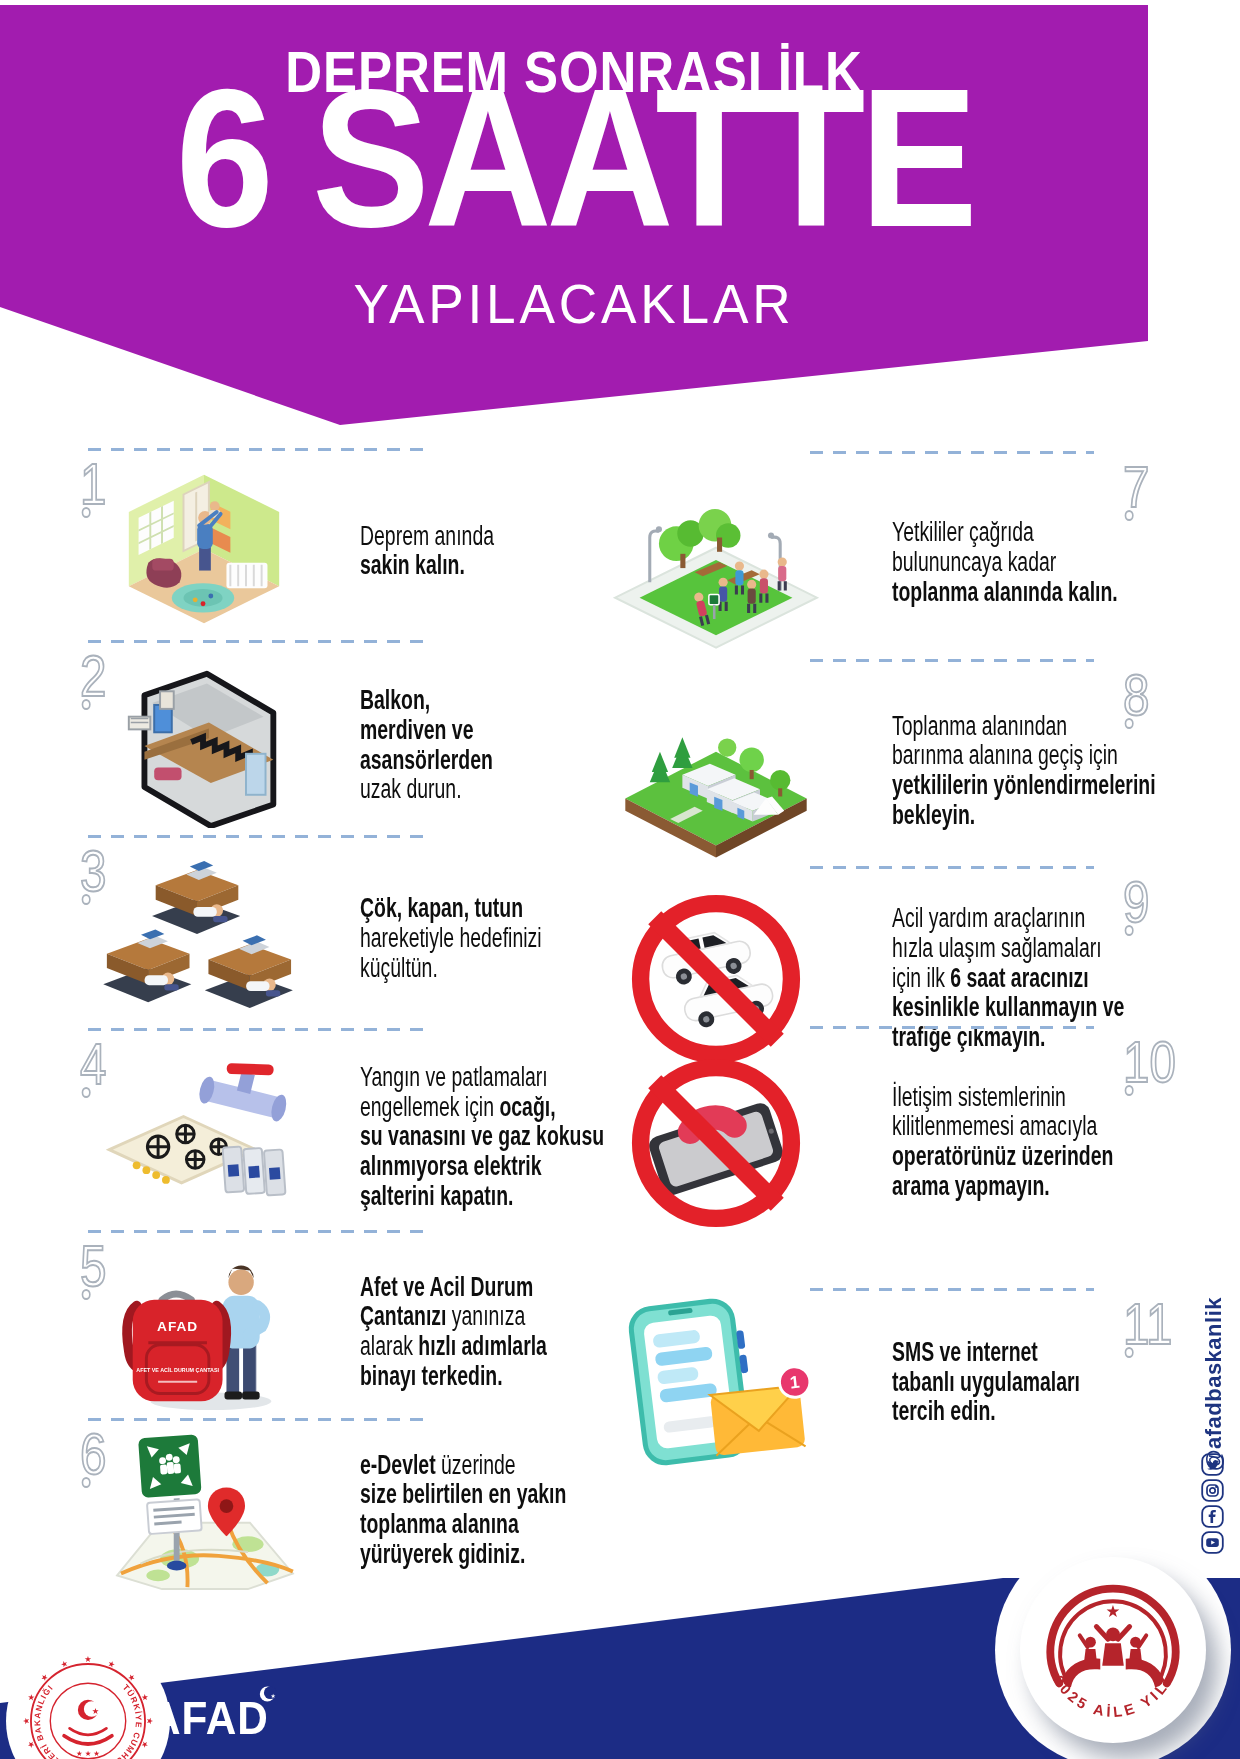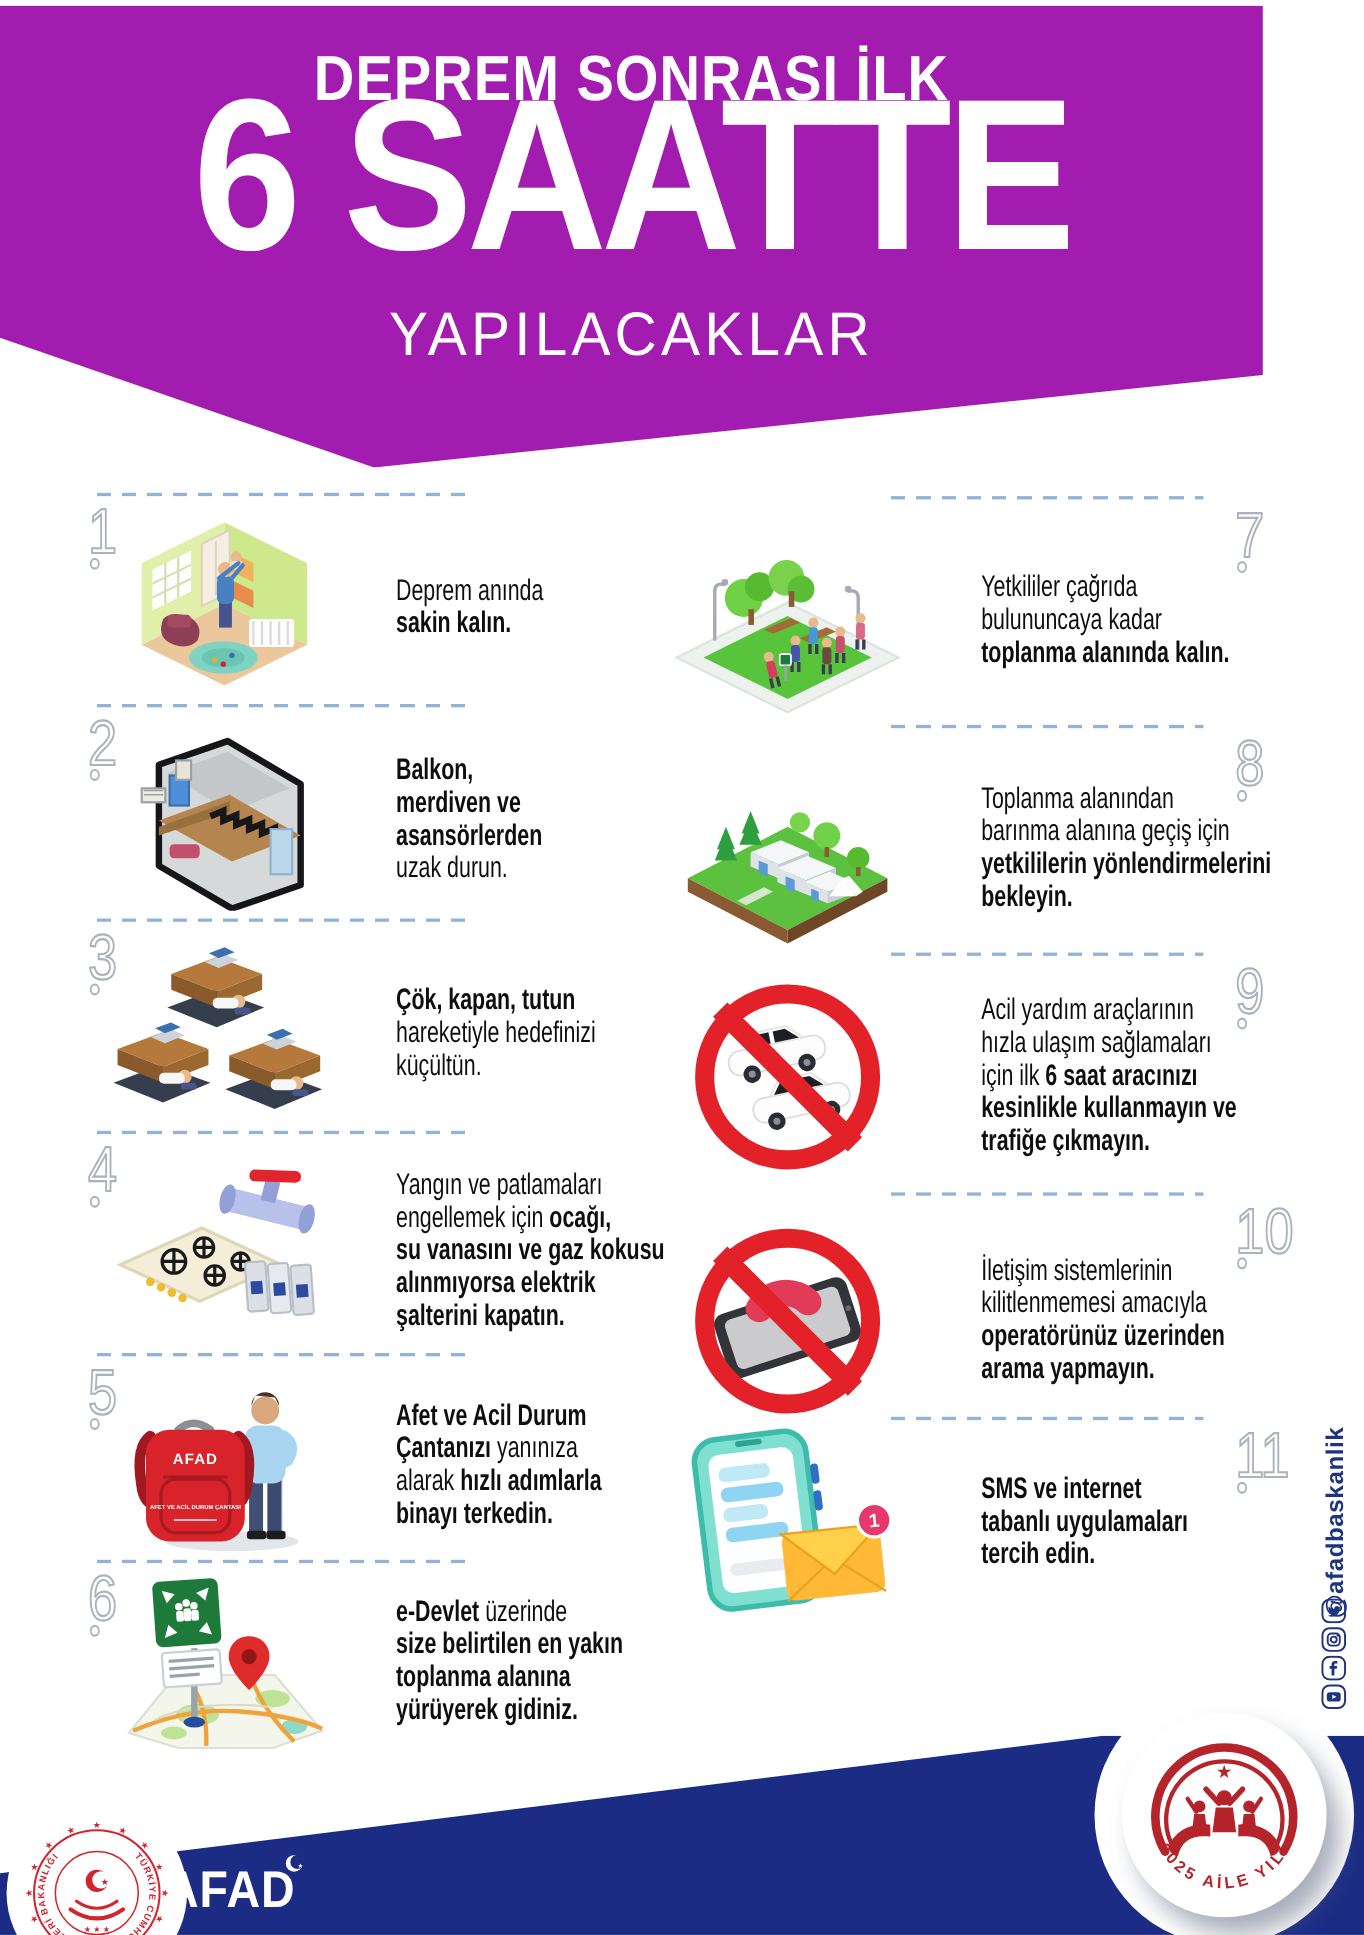--- a/index.html
+++ b/index.html
@@ -493,21 +493,21 @@
           </svg>
         </div>
         <div class="txt">
           <div><span>Acil yardım araçlarının</span></div>
           <div><span>hızla ulaşım sağlamaları</span></div>
           <div><span>için ilk </span><span class="b">6 saat aracınızı</span></div>
           <div><span class="b">kesinlikle kullanmayın ve</span></div>
           <div><span class="b">trafiğe çıkmayın.</span></div>
         </div>
       </div>
-      <div class="item" style="top: 1084px; height: 214px;">
+      <div class="item" style="top: 1026px; height: 214px;">
         <div class="sep"></div>
         <div class="num">10<i></i></div>
         <div class="illus">
           <svg viewBox="0 0 210 170">
   <g transform="translate(105,92) rotate(-18)">
     <rect x="-62" y="-30" width="124" height="60" rx="10" fill="#33343a"></rect>
     <rect x="-53" y="-23" width="106" height="46" rx="6" fill="#cbcbce"></rect>
     <circle cx="57" cy="0" r="2.5" fill="#6b6b70"></circle>
   </g>
   <g transform="translate(100,62) rotate(-8)">

